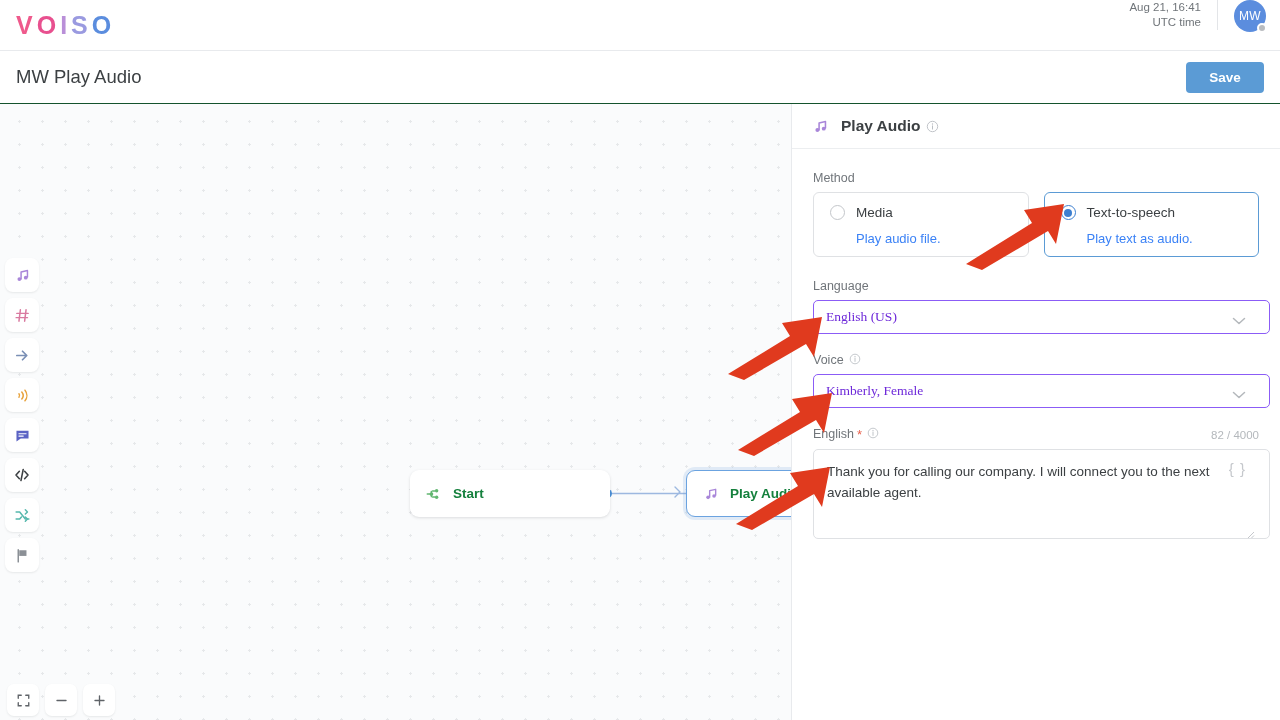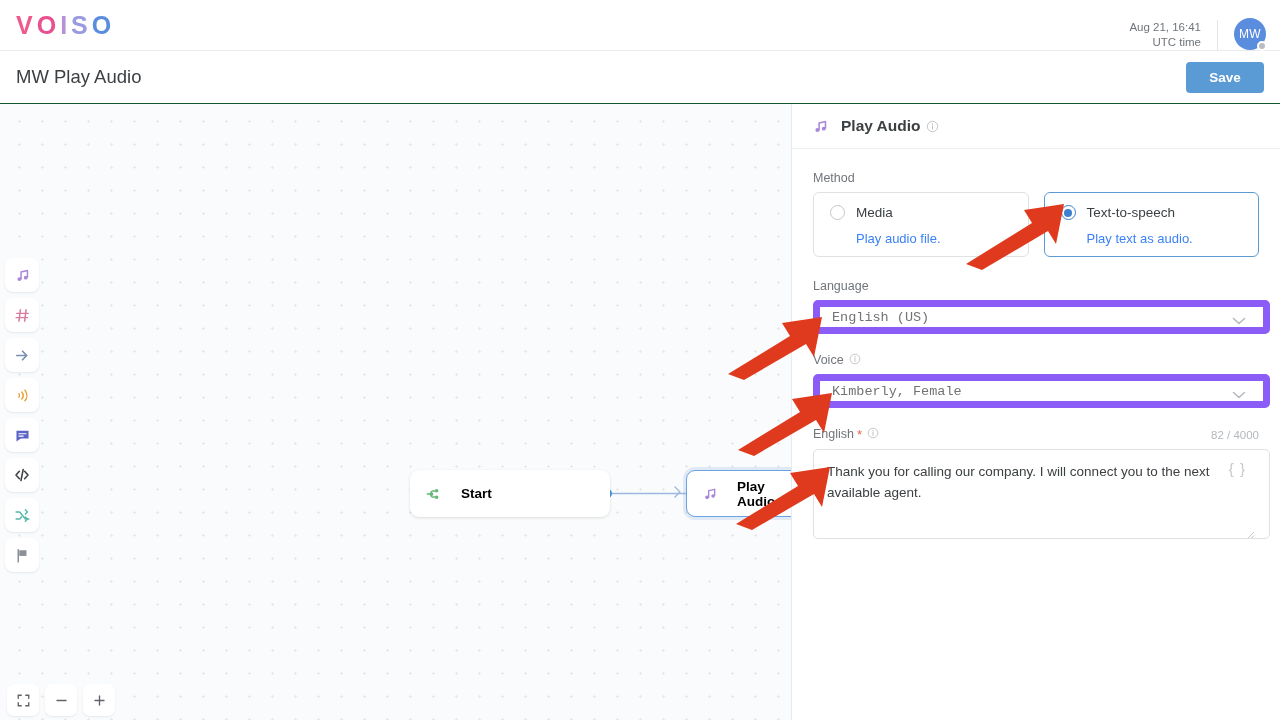--- a/index.html
+++ b/index.html
@@ -18,21 +18,21 @@
     background: #fff; border-bottom: 1px solid #e8eaed;
     display: flex; align-items: center;
   }
   .logo {
     margin-left: 16px;
     font-size: 25px; font-weight: bold; letter-spacing: 4px;
     display: flex; align-items: center;
   }
   .logo span { display: inline-block; }
   .topbar-right {
-    margin-left: auto; display: flex; align-items: flex-end; height: 100%;
+    margin-left: auto; display: flex; align-items: flex-start; height: 100%;
   }
   .clock {
     text-align: right; font-size: 11.5px; color: #70757a; line-height: 1.32;
     padding-right: 16px;
   }
   .topdiv { width: 1px; height: 30px; background: #e3e5e8; }
   .avatar-wrap { position: relative; margin: 0 14px 0 16px; }
   .avatar {
     width: 32px; height: 32px; border-radius: 50%;
     background: #5b8dde; color: #fff;
@@ -87,21 +87,21 @@
   .node-start {
     left: 410px; top: 366px; width: 200px; height: 47px;
     box-shadow: 0 1px 3px rgba(60,64,67,.16);
   }
   .node-play {
     left: 686px; top: 366px; width: 118px; height: 47px;
     border: 1.5px solid #6ba3e0;
     box-shadow: 0 0 0 3px rgba(107,163,224,.18);
   }
   .node-ico { margin-left: 14px; width: 19px; display: flex; align-items: center; justify-content: center; }
-  .node-label { margin-left: 18px; font-size: 13.5px; color: #000000; font-weight: bold; }
+  .node-label { margin-left: 10px; font-size: 13.5px; color: #15803d; font-weight: bold; }
   .node-port {
     position: absolute; left: 603px; top: 385px;
     width: 9px; height: 9px; border-radius: 50%; background: #4a90d9;
   }
   .edge { position: absolute; left: 608px; top: 388px; width: 78px; height: 3px; }
 
   
   .zoomctl { position: absolute; left: 7px; top: 580px; display: flex; gap: 6px; }
   .zoom-btn {
     width: 32px; height: 32px; background: #fff; border-radius: 7px;
@@ -141,22 +141,22 @@
     display: flex; align-items: center; justify-content: center; flex: none;
   }
   .radio.on { border-color: #3d7fd0; }
   .radio.on::after { content: ""; width: 8px; height: 8px; border-radius: 50%; background: #3d7fd0; }
   .mcard-title { margin-left: 11px; font-size: 13.5px; color: #3c4043; }
   .mcard-sub { margin-left: 26px; margin-top: 11px; font-size: 13px; color: #3b82f6; }
 
   
   .sel-wrap { position: relative; margin-top: 7px; }
   .select {
-    width: 457px; height: 34px; border: 7px solid #8b5cf6; border-radius: 5px;
-    background: #fff; font-family: Liberation Mono, monospace; font-size: 13.5px; color: #737373;
+    width: 457px; height: 34px; border: 1px solid #8b5cf6; border-radius: 5px;
+    background: #fff; font-family: Liberation Serif, serif; font-size: 13.5px; color: #6d28d9;
     padding: 0 34px 0 12px; display: flex; align-items: center; cursor: pointer;
   }
   .chev { position: absolute; right: 13px; top: 12px; pointer-events: none; }
 
   .gap-lg { height: 22px; }
   .gap-md { height: 19px; }
 
   
   .msg-head { display: flex; align-items: center; }
   .counter { margin-left: auto; font-size: 11.5px; color: #b4b8bc; }

